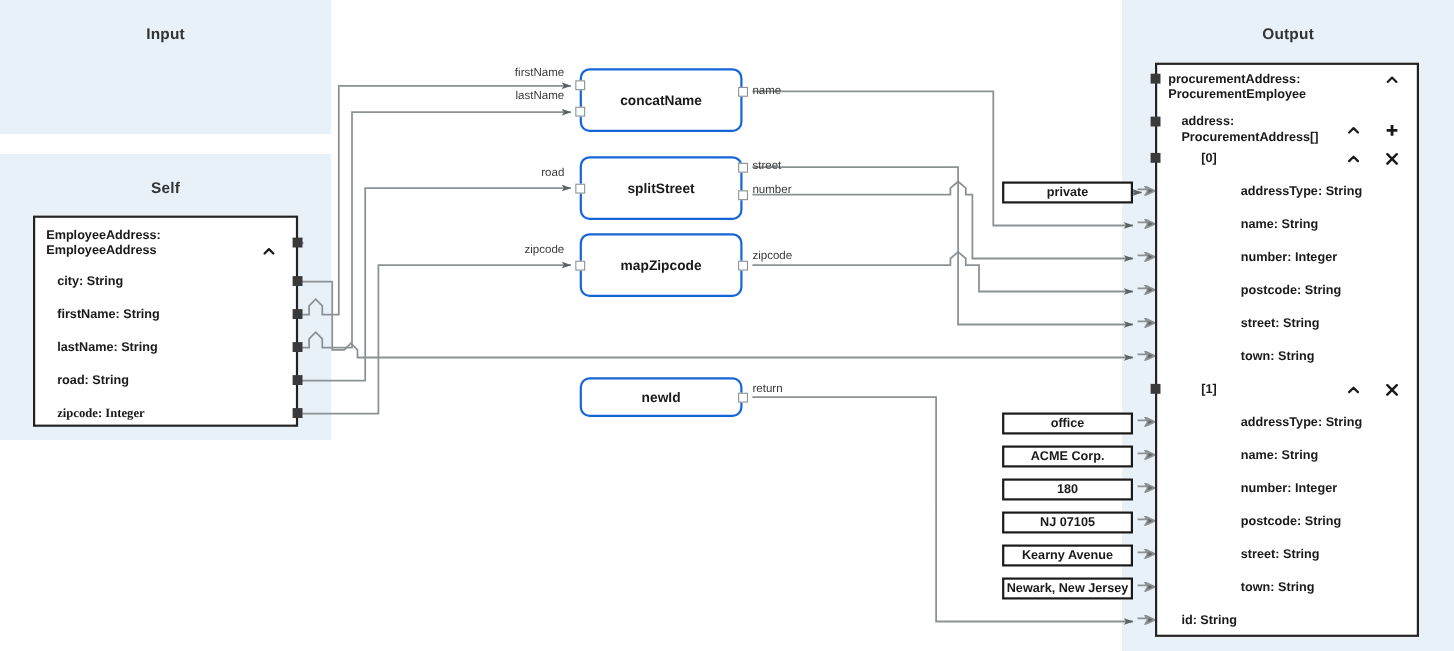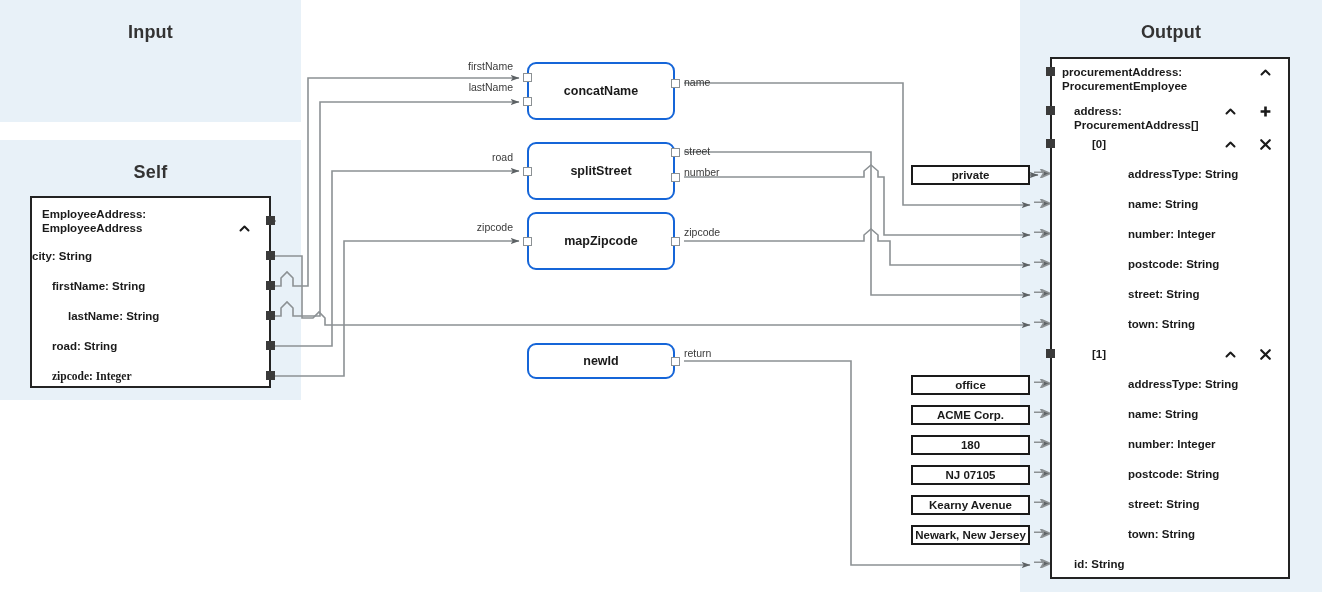--- a/index.html
+++ b/index.html
@@ -19,21 +19,21 @@
   }
   
   .zone {
     position: absolute;
     background: #e8f1f8;
   }
   .zone-title {
     position: absolute;
     width: 100%;
     text-align: center;
-    font-size: 18px;
+    font-size: 14px;
     font-weight: bold;
     color: #333333;
     top: 22px;
     letter-spacing: .2px;
   }
   #zone-input  { left: 0;    top: 0;   width: 301px; height: 122px; }
   #zone-self   { left: 0;    top: 140px; width: 301px; height: 260px; }
   #zone-output { left: 1020px; top: 0;  width: 302px; height: 592px; }
 
   
@@ -184,27 +184,27 @@
       <span class="row-label">EmployeeAddress:
 EmployeeAddress</span>
       <span class="row-ctrls">
         <span class="ic">
           <svg width="13" height="13" viewBox="0 0 13 13">
               <path d="M2.5,8.5 L6.5,4.5 L10.5,8.5" stroke="#1a1a1a" stroke-width="2" fill="none" stroke-linecap="round" stroke-linejoin="round"></path>
             </svg>
         </span>
       </span>
     </div>
-    <div class="obj-row" style="top:52px; ">
+    <div class="obj-row" style="top:52px; padding-left:20px;">
       <span class="row-label">city: String</span>
     </div>
     <div class="obj-row" style="top:82px; padding-left:20px;align-items:flex-end;">
       <span class="row-label">firstName: String</span>
     </div>
-    <div class="obj-row" style="top:112px; padding-left:36px;">
+    <div class="obj-row" style="top:112px; padding-left:20px;">
       <span class="row-label">lastName: String</span>
     </div>
     <div class="obj-row" style="top:142px; padding-left:20px;">
       <span class="row-label">road: String</span>
     </div>
     <div class="obj-row" style="top:172px; padding-left:20px;font-family:Liberation Serif, serif;">
       <span class="row-label">zipcode: Integer</span>
     </div>
   </div>
 
@@ -272,21 +272,21 @@
   </div>
 
   <div class="node obj-box" id="output-box" style="left:1050px; top:57px; width:240px; height:522px;"></div>
 
   <div id="output-rows">
       <div class="obj-row" style="position: absolute; left: 1050px; top: 66px; width: 240px; padding-left: 12px;"><span class="row-label">procurementAddress:
 ProcurementEmployee</span><span class="row-ctrls"><span class="ic"><svg width="13" height="13" viewBox="0 0 13 13">
               <path d="M2.5,8.5 L6.5,4.5 L10.5,8.5" stroke="#1a1a1a" stroke-width="2" fill="none" stroke-linecap="round" stroke-linejoin="round"></path>
             </svg></span></span></div>
       <div class="port-sq" style="left: 1046px; top: 67px;"></div>
-      <div class="obj-row" style="position: absolute; left: 1050px; top: 105px; width: 240px; padding-left: 24px;"><span class="row-label">address:
+      <div class="obj-row" style="position: absolute; left: 1050px; top: 105px; width: 240px; padding-left: 24px; align-items: center;"><span class="row-label">address:
 ProcurementAddress[]</span><span class="row-ctrls"><span class="ic"><svg width="13" height="13" viewBox="0 0 13 13">
               <path d="M2.5,8.5 L6.5,4.5 L10.5,8.5" stroke="#1a1a1a" stroke-width="2" fill="none" stroke-linecap="round" stroke-linejoin="round"></path>
             </svg></span><span class="ic"><svg width="13" height="13" viewBox="0 0 13 13">
               <path d="M6.5,1.6 L6.5,11.4 M1.6,6.5 L11.4,6.5" stroke="#1a1a1a" stroke-width="2.6" stroke-linecap="butt"></path>
             </svg></span></span></div>
       <div class="port-sq" style="left: 1046px; top: 106px;"></div>
       <div class="obj-row" style="position: absolute; left: 1050px; top: 138px; width: 240px; padding-left: 42px;"><span class="row-label">[0]</span><span class="row-ctrls"><span class="ic"><svg width="13" height="13" viewBox="0 0 13 13">
               <path d="M2.5,8.5 L6.5,4.5 L10.5,8.5" stroke="#1a1a1a" stroke-width="2" fill="none" stroke-linecap="round" stroke-linejoin="round"></path>
             </svg></span><span class="ic"><svg width="13" height="13" viewBox="0 0 13 13">
               <path d="M2.2,2.2 L10.8,10.8 M10.8,2.2 L2.2,10.8" stroke="#1a1a1a" stroke-width="2.2" stroke-linecap="round"></path>

